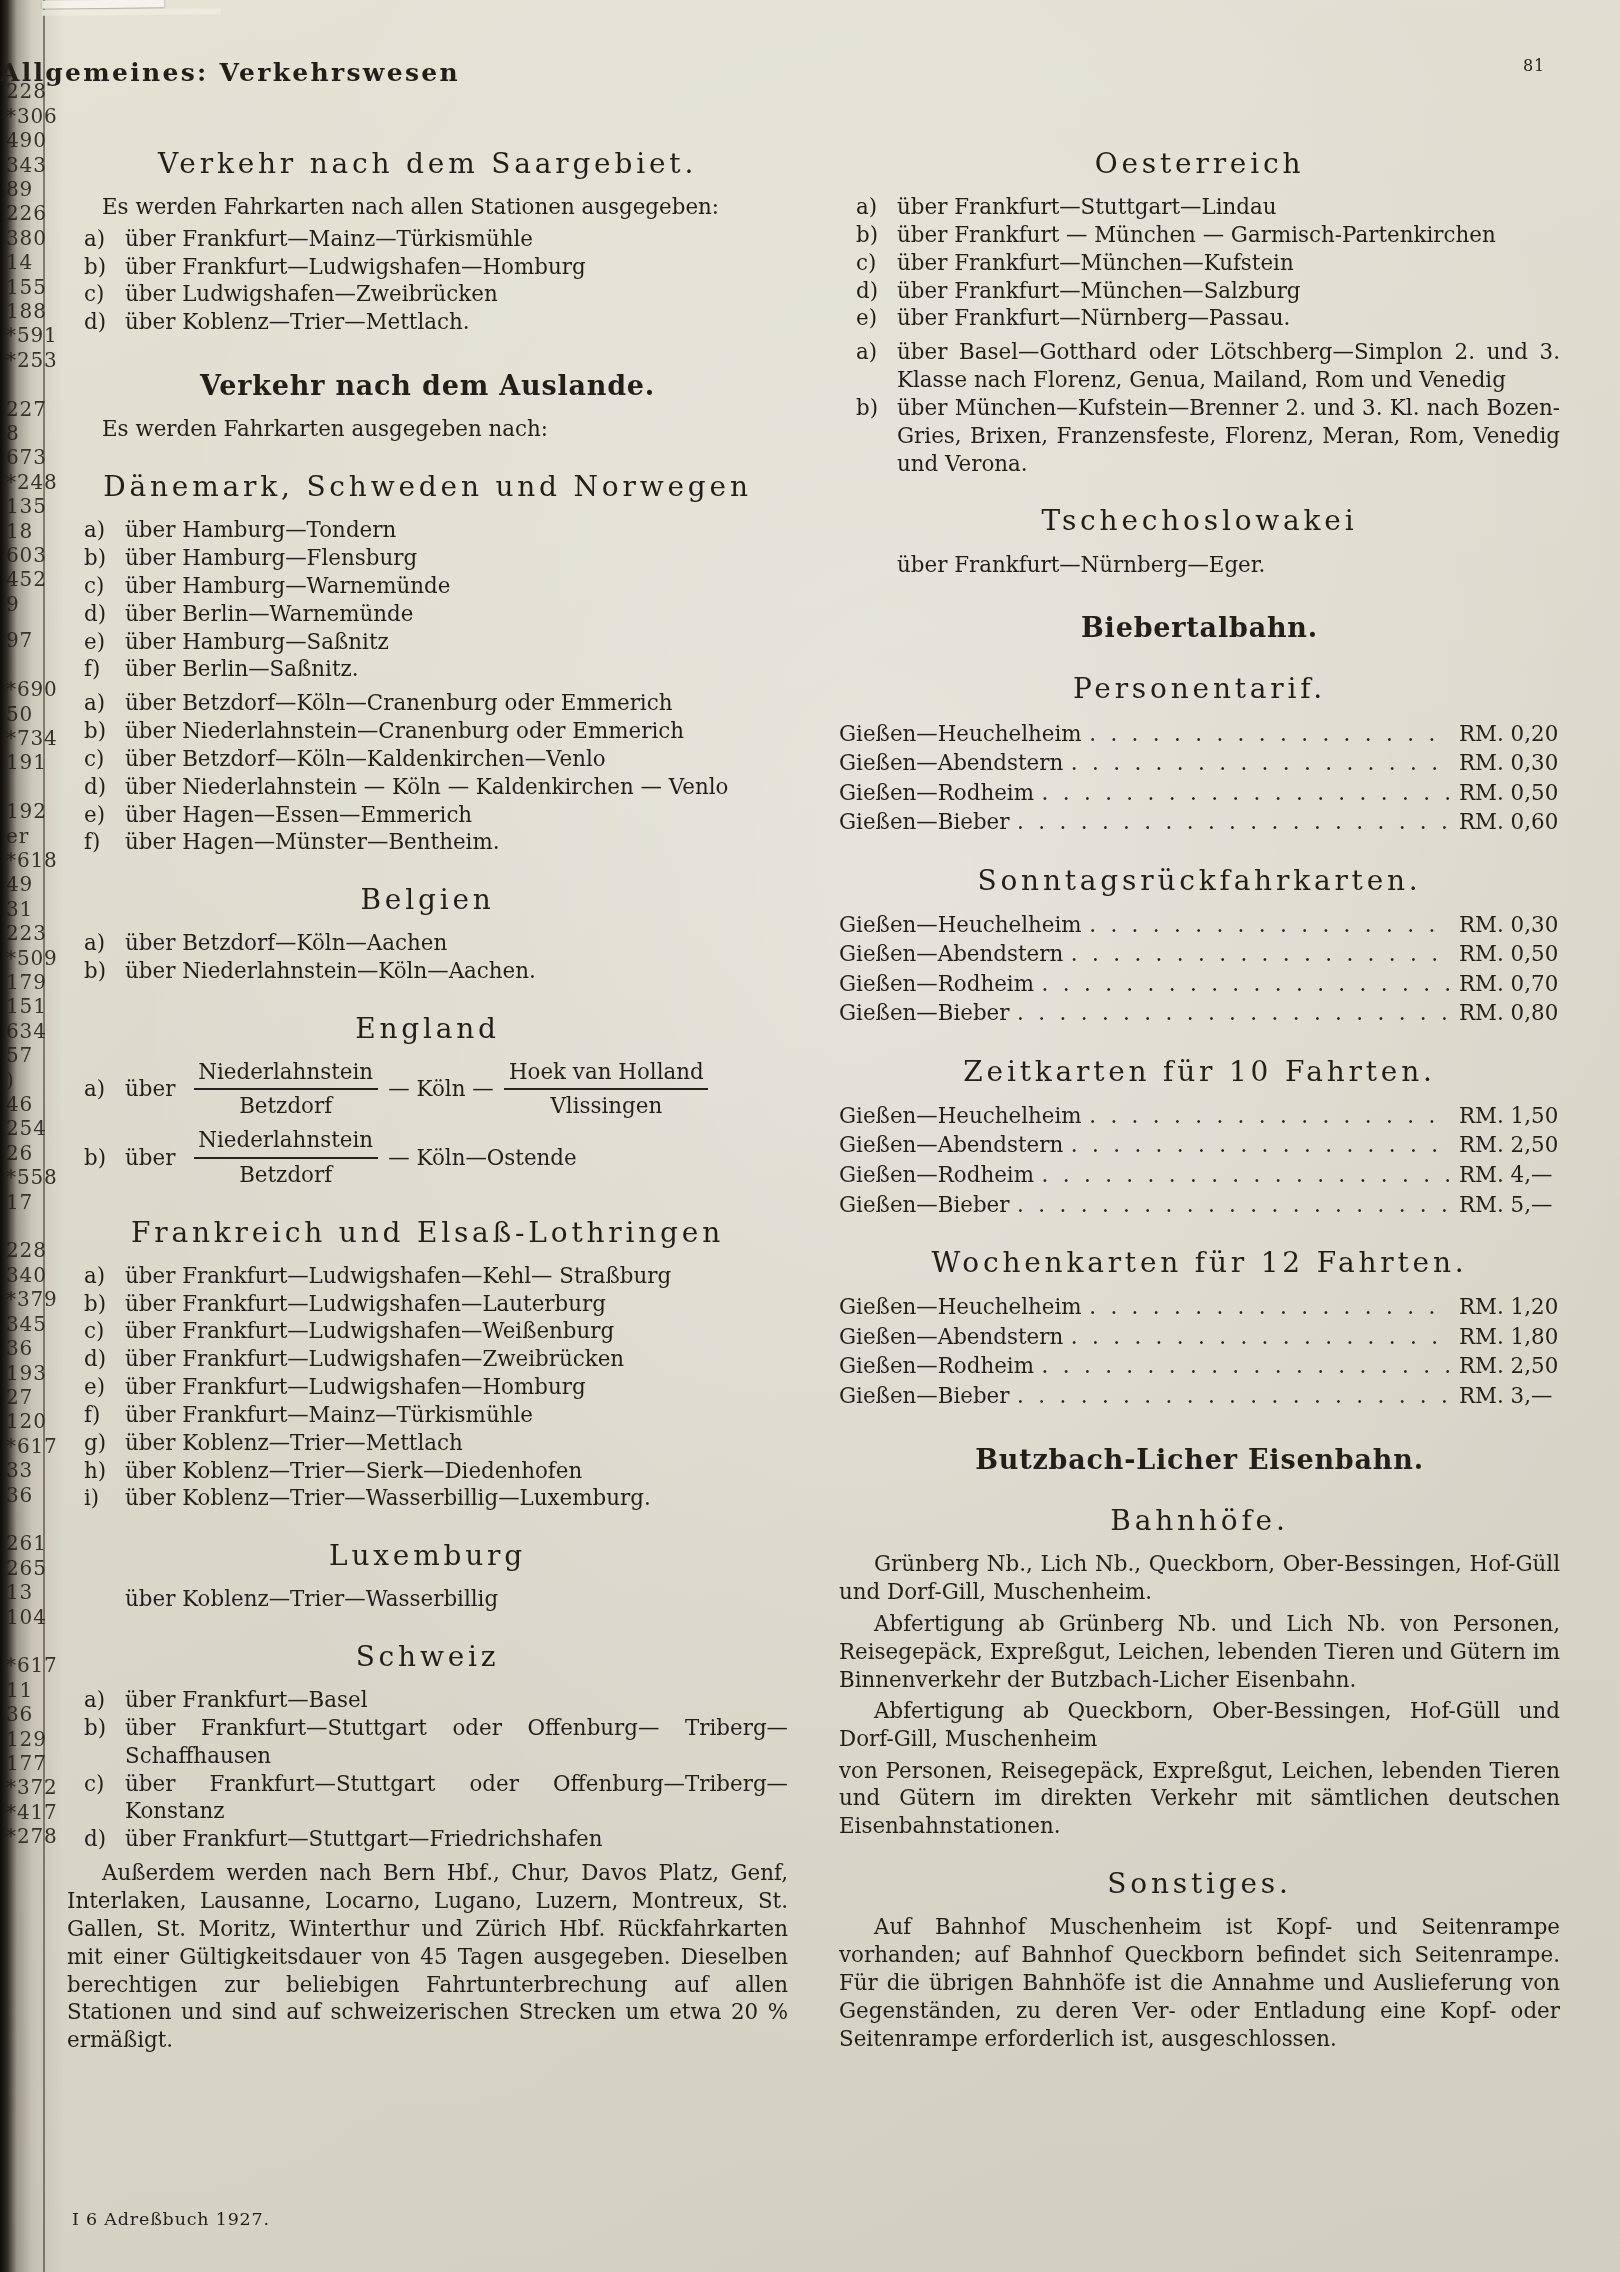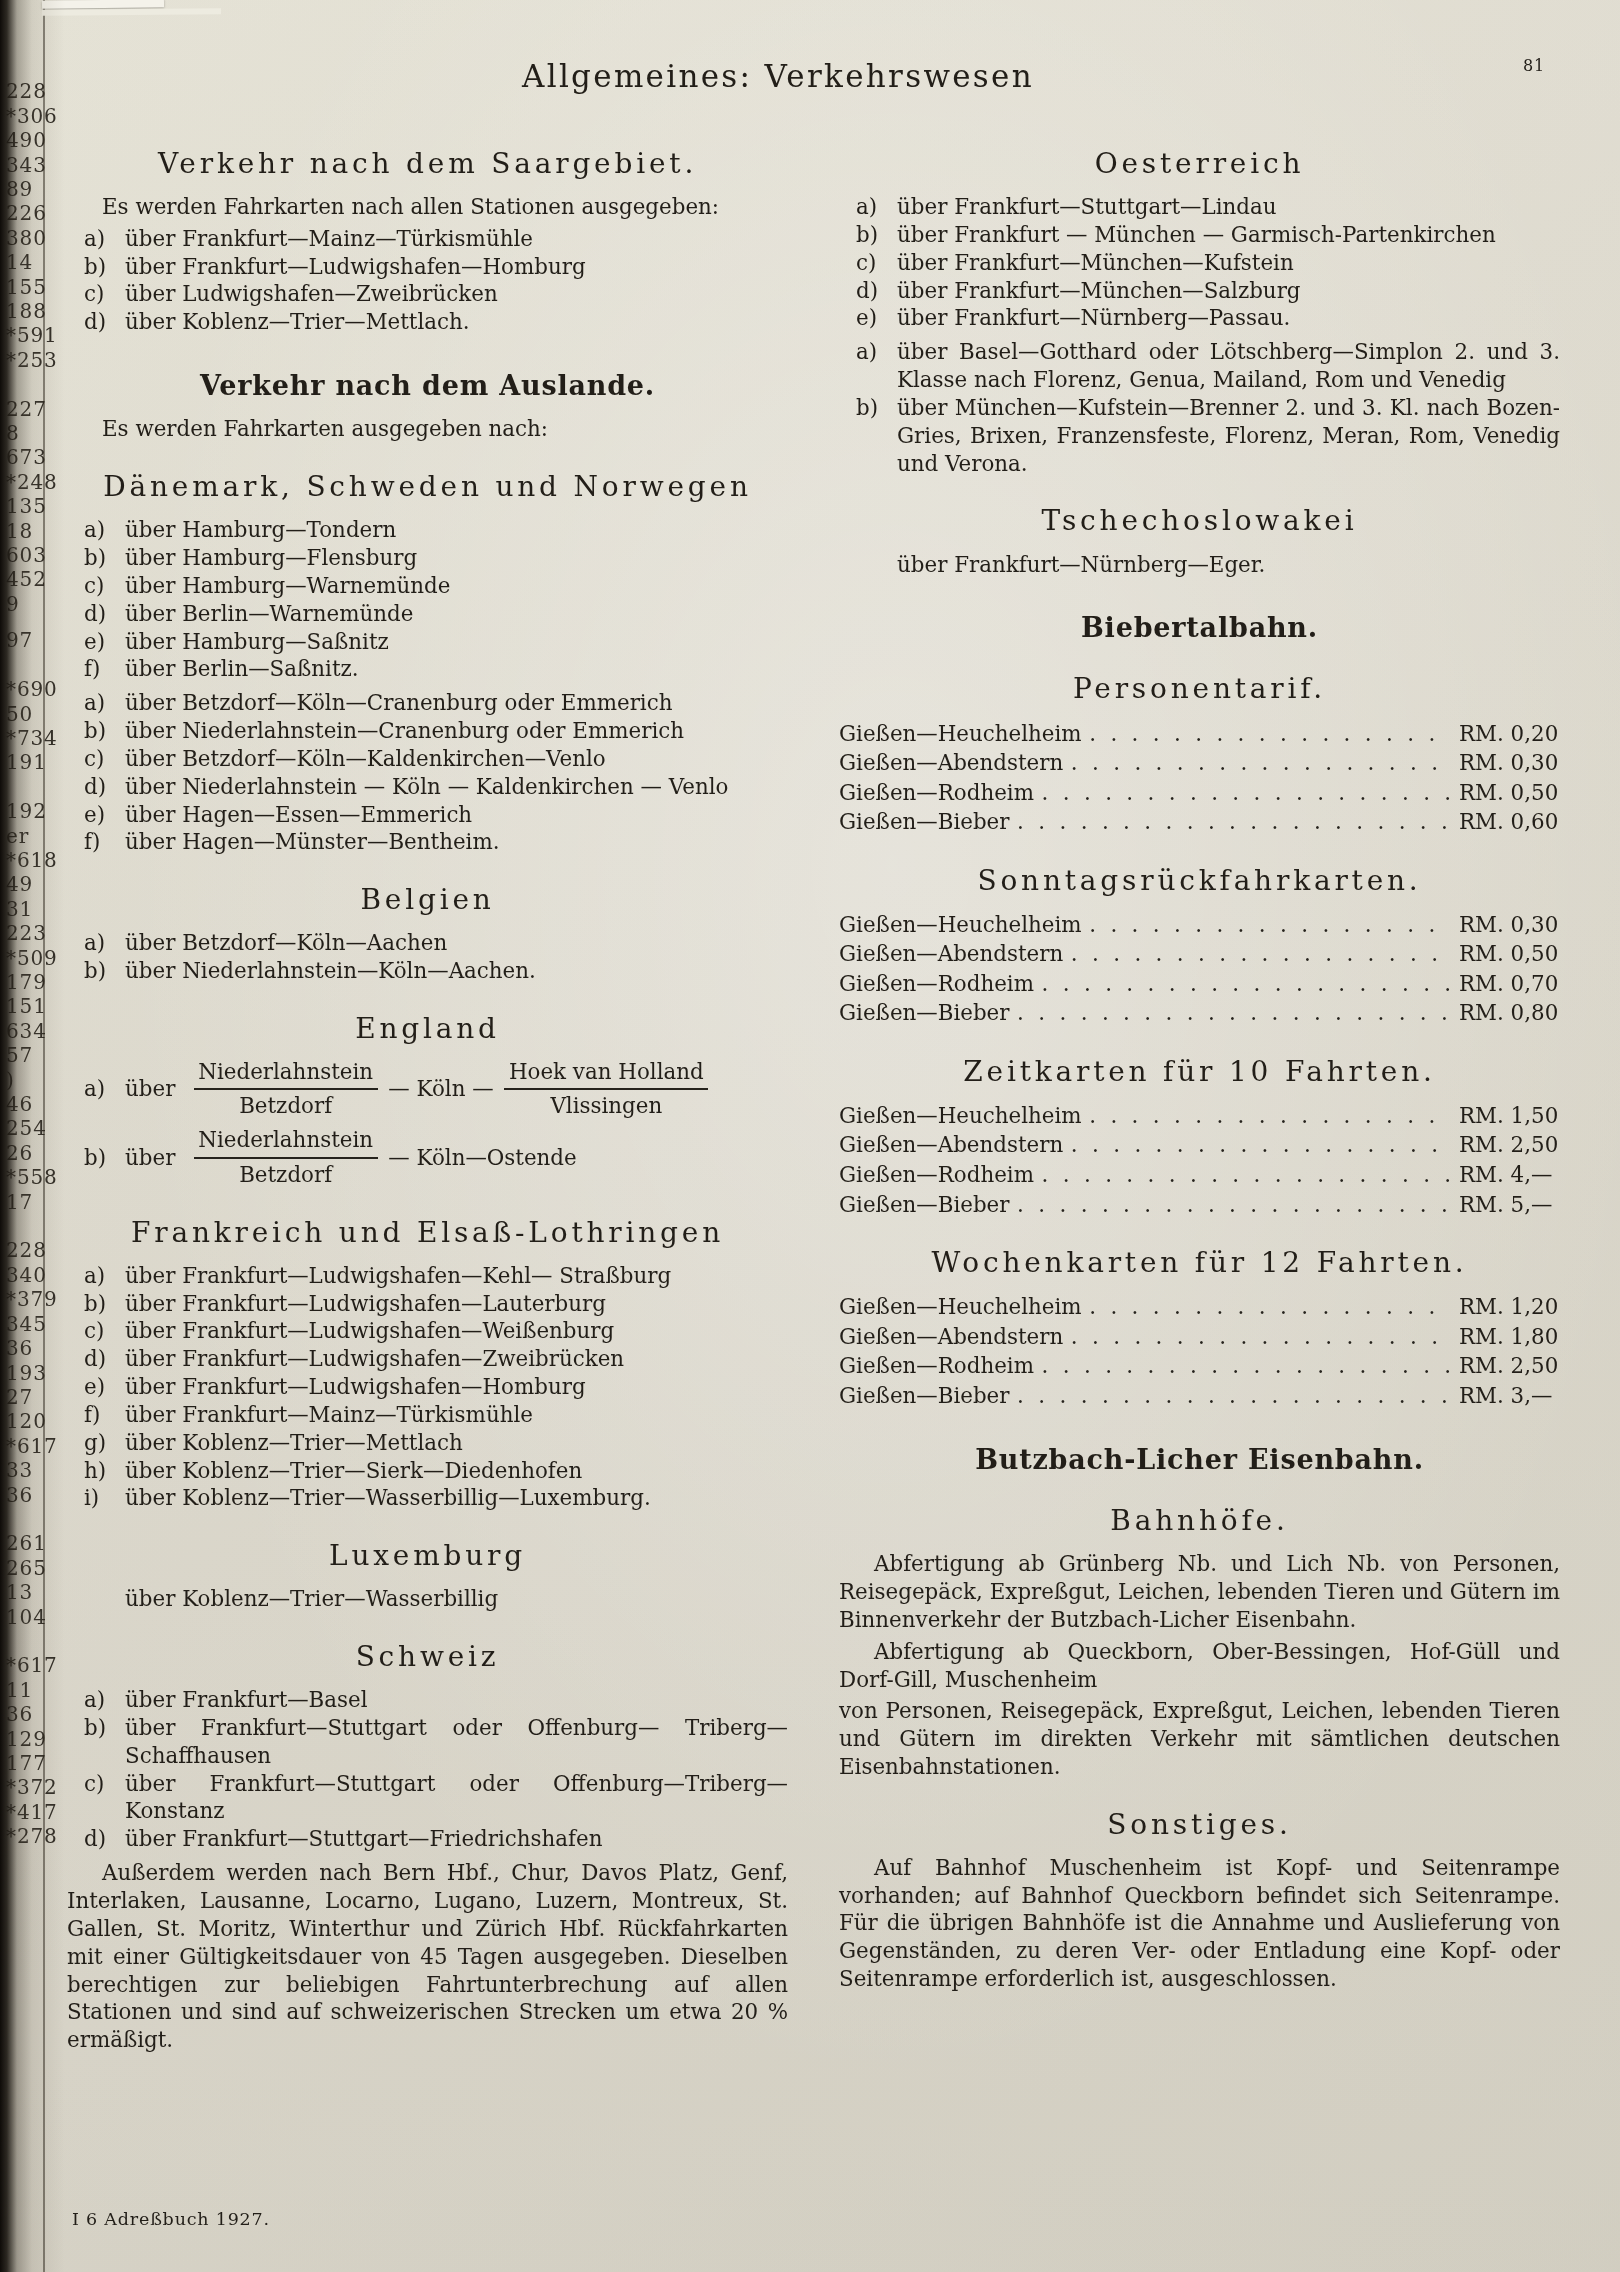--- a/index.html
+++ b/index.html
@@ -37,21 +37,21 @@
     box-shadow:0 0.8px 2.3px rgba(0,0,0,0.3); transform:rotate(-0.8deg); }
   .edge-strip.s2 { left:42px; top:9.2px; width:179px; height:6.1px; background:#edebe0;
     transform:rotate(-0.5deg); }
   .mnums { position:absolute; left:0; top:0; bottom:0; width:61px; z-index:2; }
   .mnum {
     position:absolute; left:6.1px; font-size:20px; color:#322e27;
     white-space:nowrap; letter-spacing:0.8px;
   }
   .running-header {
     position:absolute; top:58px; left:0; width:1556px; z-index:6;
-    text-align:center; font-size:31px; letter-spacing:2.3px;
+    font-size:25px; letter-spacing:2.3px;font-weight:bold;
   }
   .page-number {
     position:absolute; top:56px; right:76px; z-index:6;
     font-size:16px; letter-spacing:0.8px;
   }
   .col { position:absolute; top:120px; z-index:6; font-size:21.4px; line-height:1.3; }
   .col-left  { left:67px;  width:721px; }
   .col-right { left:839px; width:721px; }
 
   .h-spaced {
@@ -483,20 +483,21 @@
           <span class="tprice">RM. 2,50</span>
         </div>
         <div class="trow">
           <span class="troute">Gießen—Bieber</span>
           <span class="leader"></span>
           <span class="tprice">RM. 3,—</span>
         </div>
       </div>
       <h2 class="h-bold">Butzbach-Licher Eisenbahn.</h2>
       <h3 class="h-spaced">Bahnhöfe.</h3>
+      <p class="para">Grünberg Nb., Lich Nb., Queckborn, Ober-Bessingen, Hof-Güll und Dorf-Gill, Muschenheim.</p>
       <p class="para">Abfertigung ab Grünberg Nb. und Lich Nb. von Personen, Reisegepäck, Expreßgut, Leichen, lebenden Tieren und Gütern im Binnenverkehr der Butzbach-Licher Eisenbahn.</p>
       <p class="para">Abfertigung ab Queckborn, Ober-Bessingen, Hof-Güll und Dorf-Gill, Muschenheim</p>
       <p class="para noindent">von Personen, Reisegepäck, Expreßgut, Leichen, lebenden Tieren und Gütern im direkten Verkehr mit sämtlichen deutschen Eisenbahnstationen.</p>
       <h3 class="h-spaced">Sonstiges.</h3>
       <p class="para">Auf Bahnhof Muschenheim ist Kopf- und Seitenrampe vorhanden; auf Bahnhof Queckborn befindet sich Seitenrampe. Für die übrigen Bahnhöfe ist die Annahme und Auslieferung von Gegenständen, zu deren Ver- oder Entladung eine Kopf- oder Seitenrampe erforderlich ist, ausgeschlossen.</p>
     </div>
 
   <div class="footer-note">I 6 Adreßbuch 1927.</div>
 </div>
 

